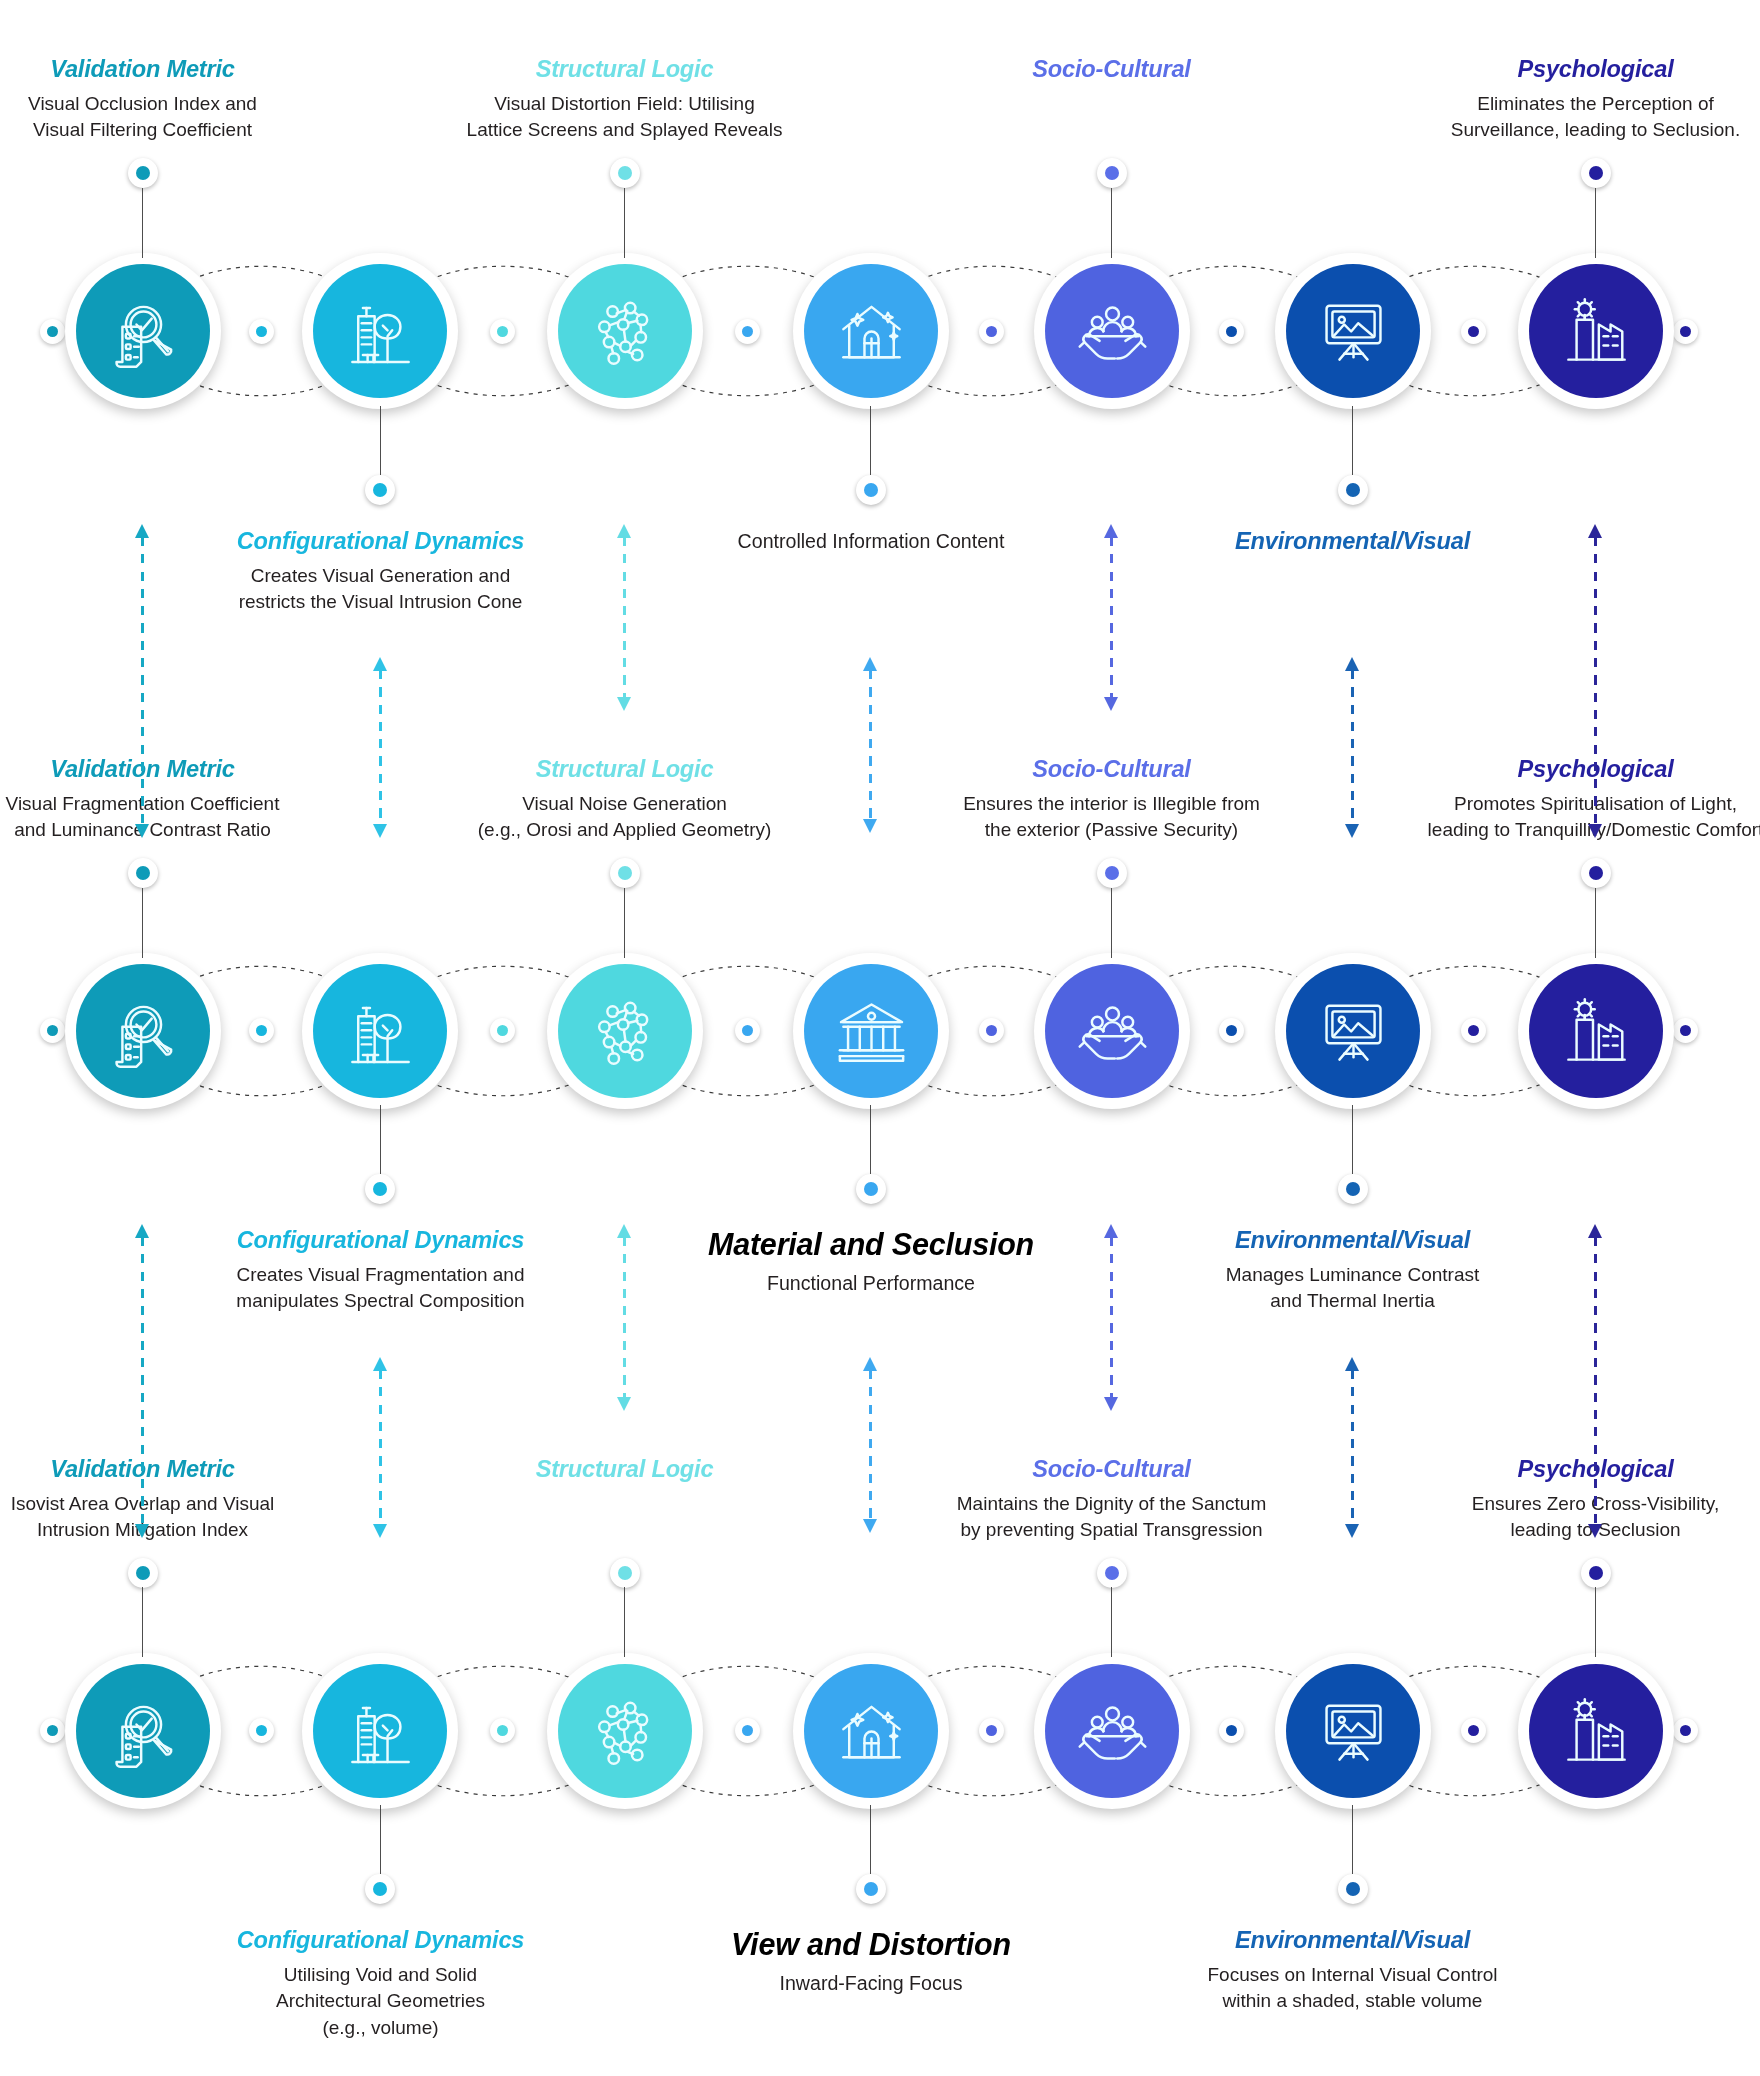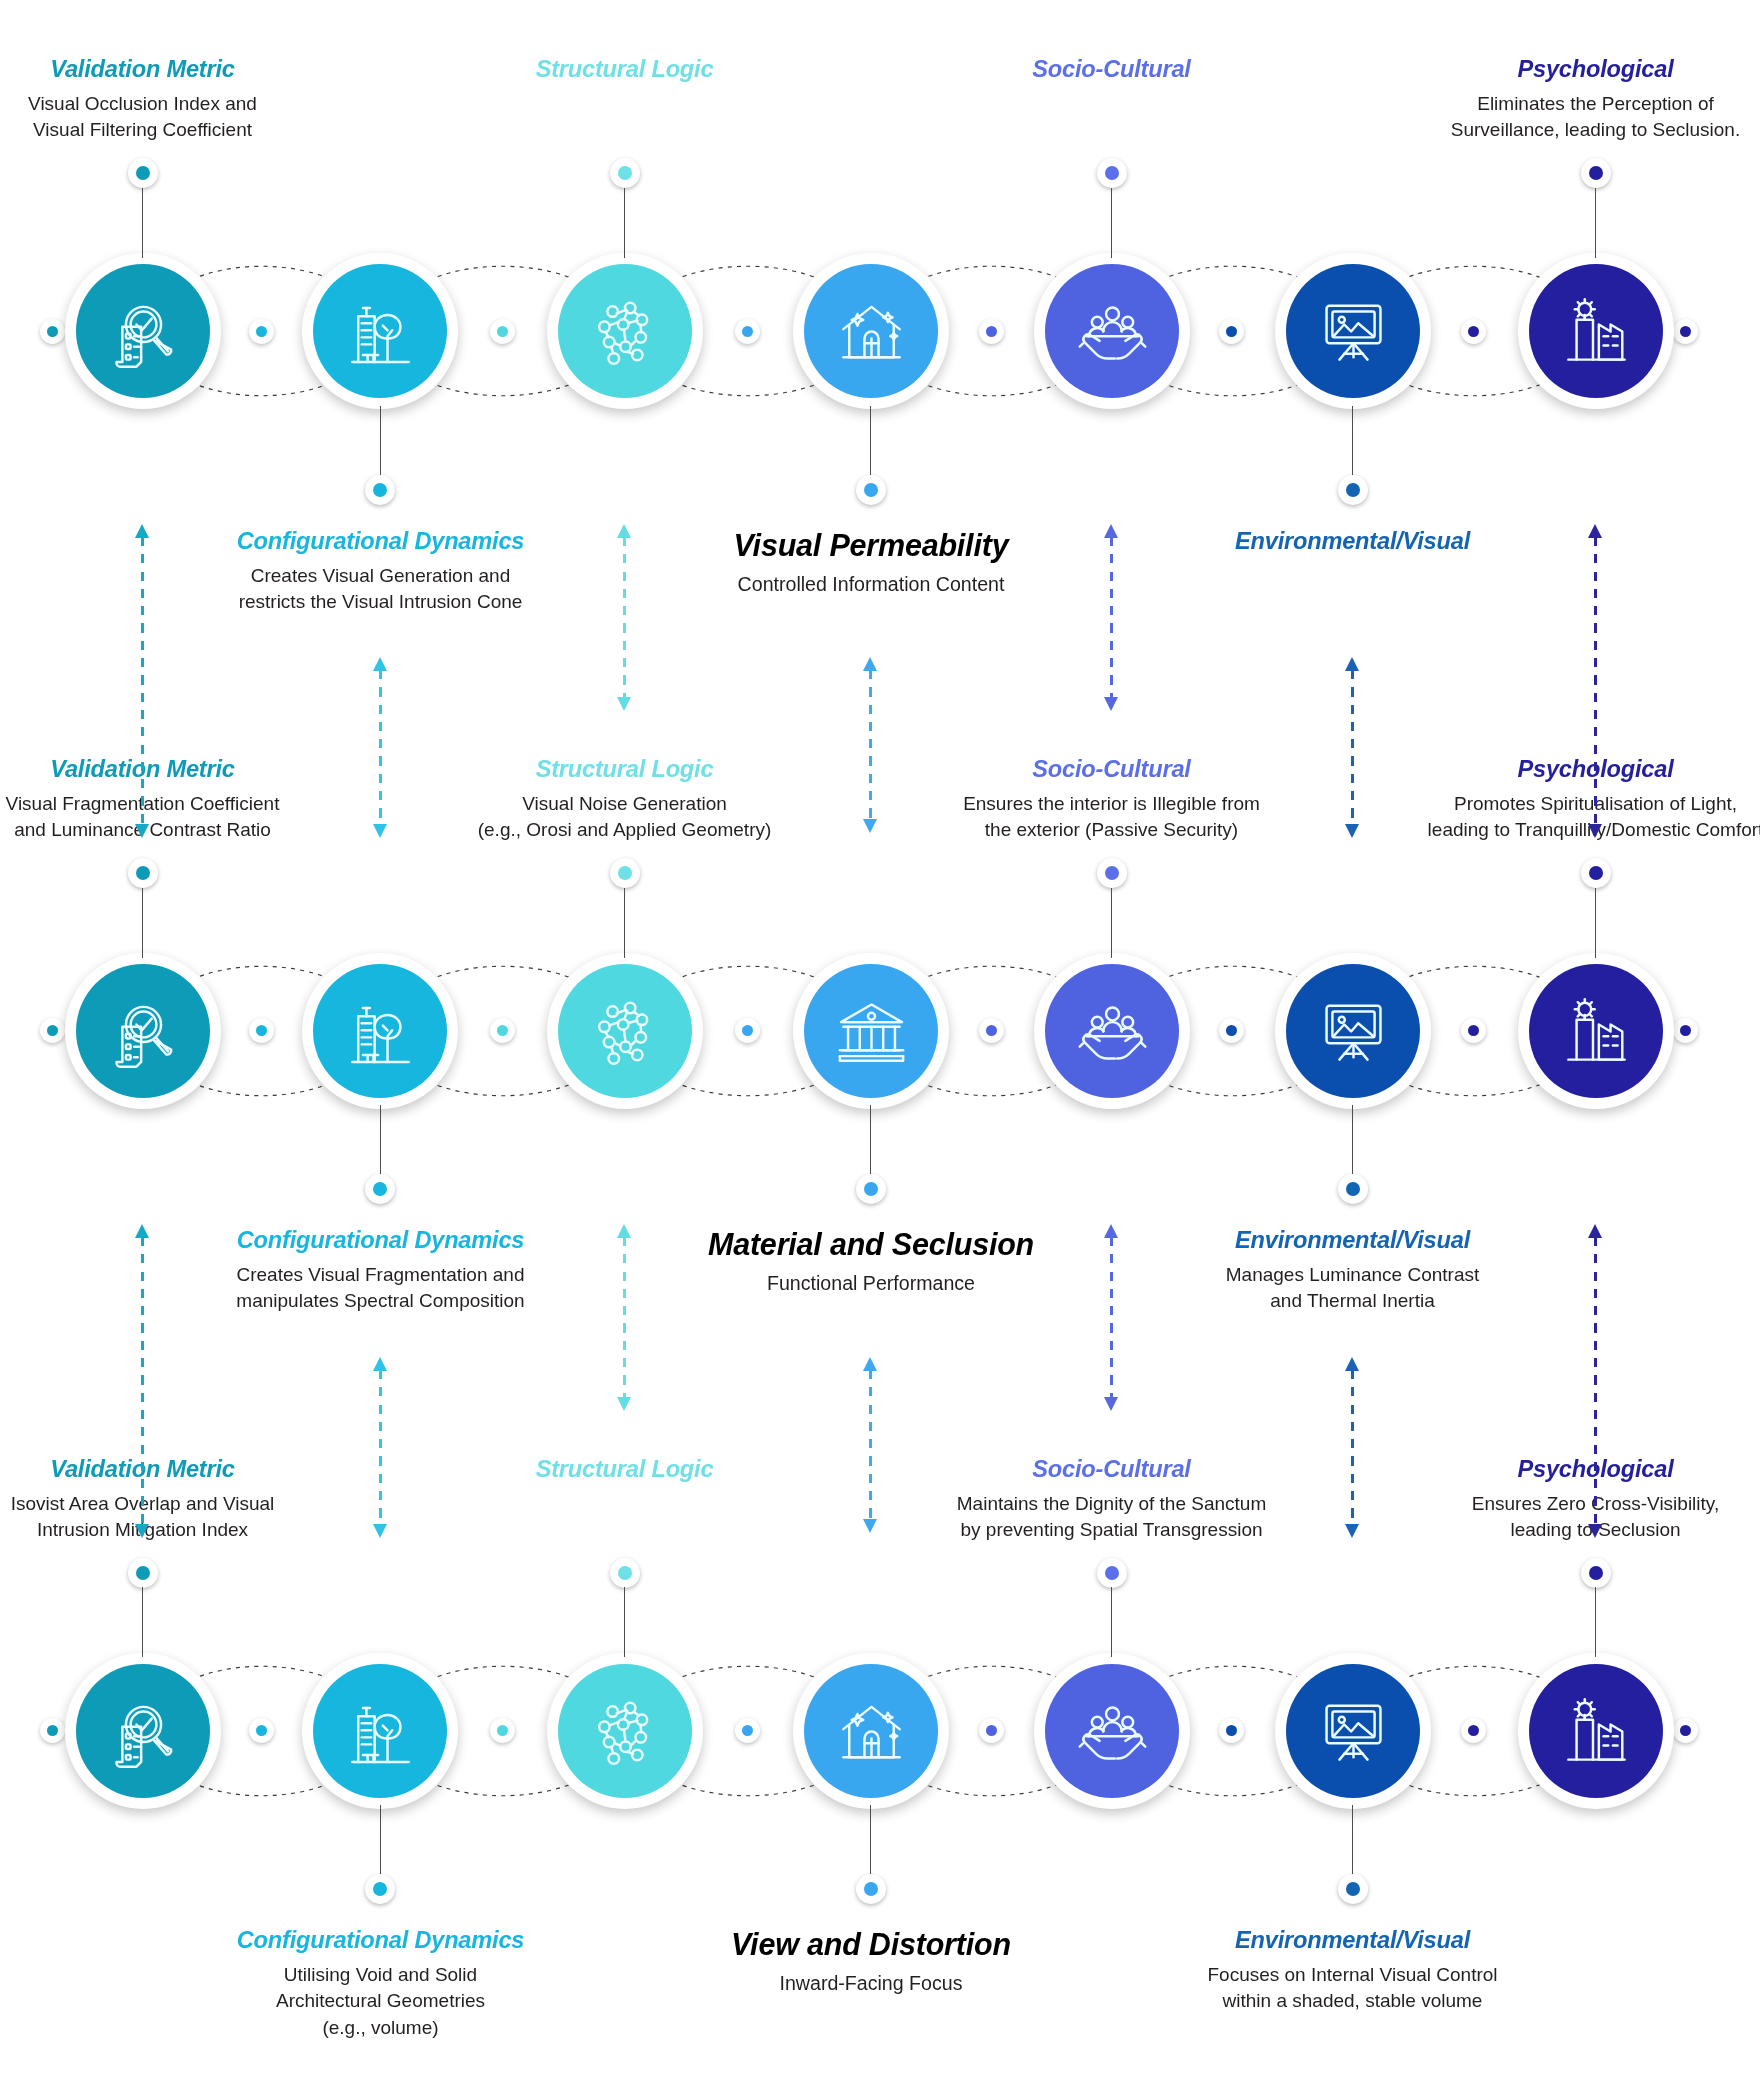--- a/index.html
+++ b/index.html
@@ -380,20 +380,21 @@
     <div class="lbl" style="width: 403px; left: 179px; top: 528px;">
       <div class="cat" style="color: rgb(23, 182, 222);">Configurational Dynamics</div>
       <div class="desc"><span>Creates Visual Generation and</span><br><span>restricts the Visual Intrusion Cone</span></div>
     </div>
     <div class="dot" style="left: 365px; top: 475px;">
       <i style="background: rgb(23, 182, 222);"></i>
     </div>
     <div class="stem" style="left: 380px; top: 406px; height: 69px;"></div>
     <div class="lbl" style="width: 403px; left: 423px; top: 56px;">
       <div class="cat" style="color: rgb(111, 224, 230);">Structural Logic</div>
+      <div class="desc"><span>Visual Distortion Field: Utilising</span><br><span>Lattice Screens and Splayed Reveals</span></div>
     </div>
     <div class="dot" style="left: 610px; top: 158px;">
       <i style="background: rgb(111, 224, 230);"></i>
     </div>
     <div class="stem" style="left: 624px; top: 188px; height: 70px;"></div>
     <div class="lbl" style="width: 403px; left: 910px; top: 56px;">
       <div class="cat" style="color: rgb(91, 111, 232);">Socio-Cultural</div>
     </div>
     <div class="dot" style="left: 1097px; top: 158px;">
       <i style="background: rgb(91, 111, 232);"></i>
@@ -408,21 +409,20 @@
     <div class="stem" style="left: 1352px; top: 406px; height: 69px;"></div>
     <div class="lbl" style="width: 403px; left: 1394px; top: 56px;">
       <div class="cat" style="color: rgb(36, 31, 158);">Psychological</div>
       <div class="desc"><span>Eliminates the Perception of</span><br><span>Surveillance, leading to Seclusion.</span></div>
     </div>
     <div class="dot" style="left: 1581px; top: 158px;">
       <i style="background: rgb(36, 31, 158);"></i>
     </div>
     <div class="stem" style="left: 1595px; top: 188px; height: 70px;"></div>
     <div class="lbl big" style="width: 438px; left: 652px; top: 528px;">
-      <div class="cat">Visual Permeability</div>
       <div class="desc">Controlled Information Content</div>
     </div>
     <div class="dot" style="left: 856px; top: 475px;">
       <i style="background: rgb(57, 167, 240);"></i>
     </div>
     <div class="stem" style="left: 870px; top: 406px; height: 69px;"></div>
     <div class="node" style="left: 65px; top: 953px;">
       <div class="halo"></div>
       <div class="disc" style="background: rgb(14, 155, 184);">
     <svg viewBox="0 0 64 64">

